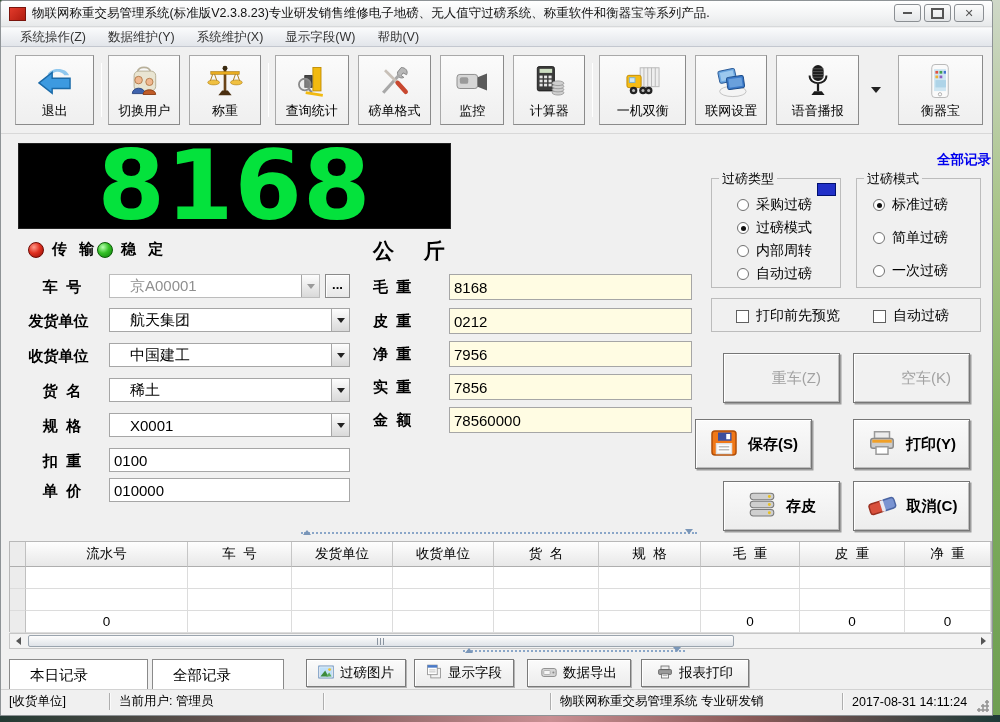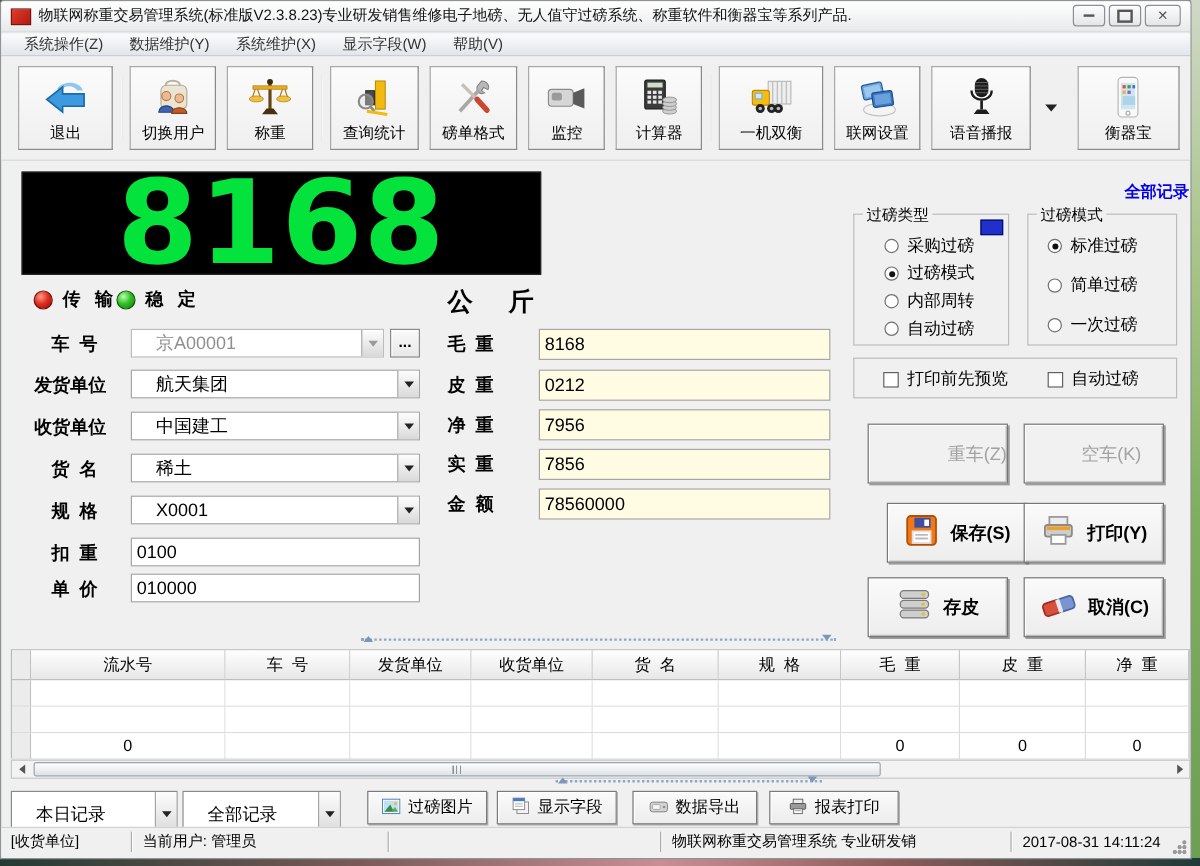--- a/index.html
+++ b/index.html
@@ -121,21 +121,21 @@
   #sc-thumb { width:706px; height:12px; margin-left:2px; border:1px solid #9aa4ae; border-radius:2px;
       background:linear-gradient(#fdfdfd,#dfe3e8); position:relative; }
   #sc-thumb::after { content:""; position:absolute; left:50%; top:2px; width:8px; height:7px; margin-left:-4px;
       background:repeating-linear-gradient(90deg,#8a94a0 0 1px,transparent 1px 3px); }
 
   
   .bbtn { position:absolute; height:28px; border:1px solid #7a7a7a;
       background:linear-gradient(#fbfbfb,#ececec); box-shadow:inset 1px 1px 0 #fff, 1px 1px 0 rgba(120,120,120,.5);
       display:flex; align-items:center; justify-content:center; gap:6px; font-size:13.5px; }
   .bcombo { position:absolute; height:26px; }
-  .bcombo .combo { height:38px; border-color:#8a8a8a; }
+  .bcombo .combo { height:38px; border-color:#8a8a8a;flex-direction:column; }
   .bcombo input { font-size:14.5px; }
 
   
   #statusbar { left:0; top:688px; width:991px; height:24px; background:#f0f0f0; border-top:1px solid #d2d2d2;
       display:flex; align-items:center; font-size:12.5px; }
   .sb-sep { width:2px; height:17px; border-left:1px solid #aeaeae; border-right:1px solid #fbfbfb; flex:none; }
   .sb-text { padding:0 8px; white-space:nowrap; overflow:hidden; }
   #grip { position:absolute; right:3px; bottom:3px; width:13px; height:13px;
       background:
         radial-gradient(circle at 11px 11px,#9a9a9a 1.5px,transparent 2px),
@@ -467,28 +467,28 @@
     <div class="abs groupbox" style="left:710px; top:297px; width:270px; height:34px;"></div>
     <div class="cb-row" style="left:735px; top:306px;">
       <span class="checkbox"></span>
         <span>打印前先预览</span>
     </div>
     <div class="cb-row" style="left:872px; top:306px;">
       <span class="checkbox"></span>
         <span>自动过磅</span>
     </div>
 
-    <div class="abs btn3d disabled" style="left:722px; top:352px; width:117px; height:50px; justify-content:flex-end; ">
+    <div class="abs btn3d disabled" style="left:722px; top:352px; width:117px; height:50px; justify-content:flex-end; padding-right:18px;">
       <span>重车(Z)</span>
     </div>
     <div class="abs btn3d disabled" style="left:852px; top:352px; width:117px; height:50px; justify-content:flex-end; padding-right:18px;">
       <span>空车(K)</span>
     </div>
 
-    <div class="abs btn3d" style="left:694px; top:418px; width:117px; height:50px;margin-left:44px;">
+    <div class="abs btn3d" style="left:694px; top:418px; width:117px; height:50px;">
       <span><svg width="30" height="30" viewBox="0 0 20 20">
             <rect x="2" y="2" width="16" height="16" rx="2" fill="#f07818" stroke="#b04e08"></rect>
             <rect x="6" y="3" width="9" height="5.5" fill="#3e4f9e"></rect>
             <rect x="11.5" y="4" width="2.6" height="3.5" fill="#fff"></rect>
             <rect x="5" y="10.5" width="10" height="6.5" fill="#fdfdfd" stroke="#e0e0e0"></rect>
             <line x1="6.5" y1="12.5" x2="13.5" y2="12.5" stroke="#bbb"></line>
             <line x1="6.5" y1="14.5" x2="13.5" y2="14.5" stroke="#bbb"></line>
           </svg></span>
       <span>保存(S)</span>
     </div>

